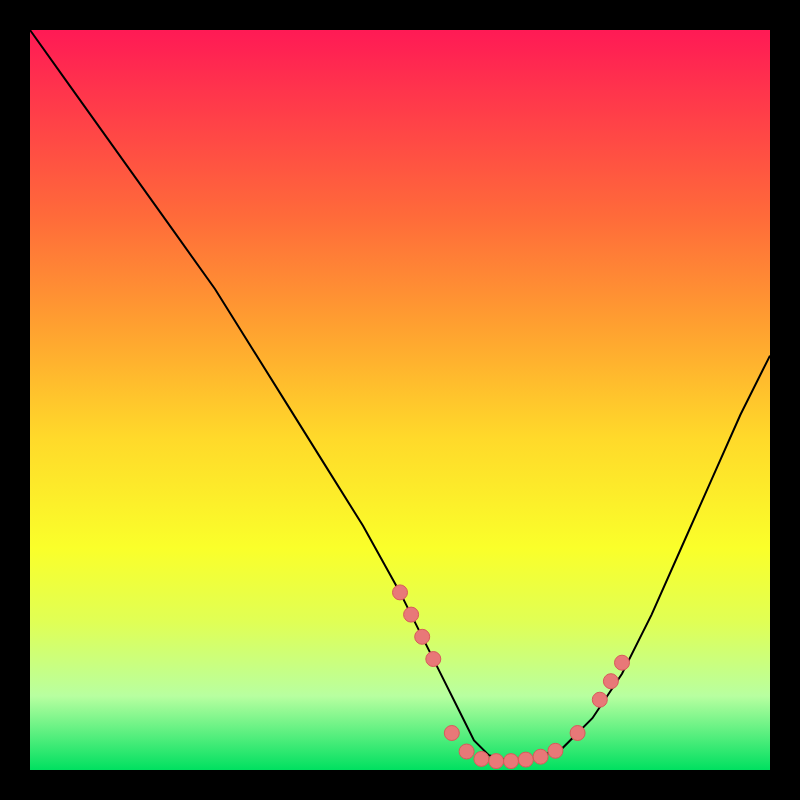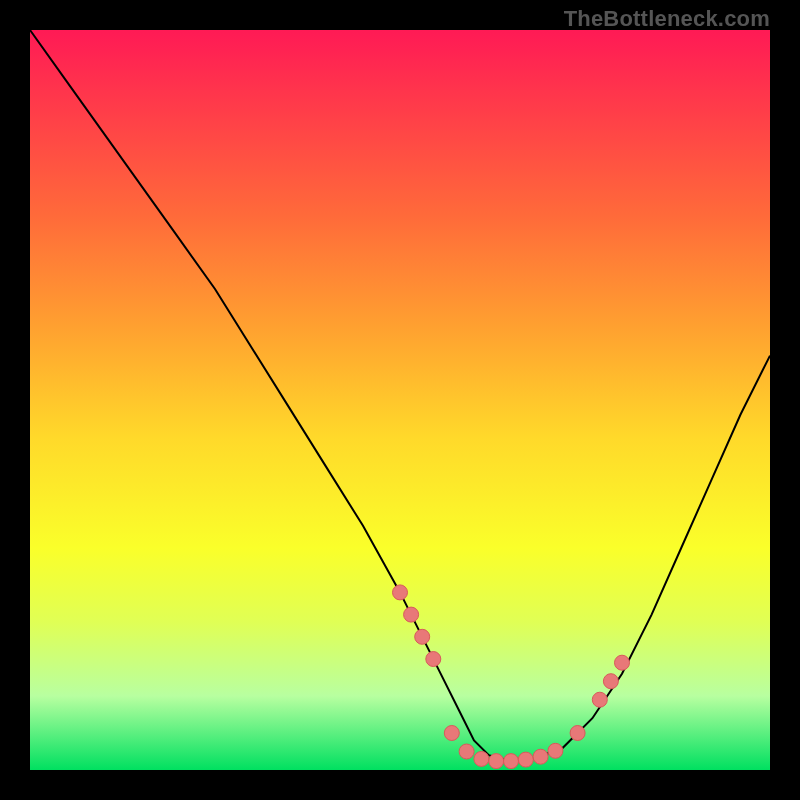--- a/index.html
+++ b/index.html
@@ -46,21 +46,20 @@
     height: 740px;
     overflow: visible;
   }
 </style>
 </head>
 <body>
 <div class="canvas">
 
   <div class="plot-area"></div>
 
-  <div class="watermark">TheBottleneck.com</div>
 
   <svg class="overlay" viewBox="0 0 740 740" preserveAspectRatio="none">
     <path id="curve-path" fill="none" stroke="#000000" stroke-width="2" d="M0.0 0.0 L37.0 51.8 L74.0 103.6 L111.0 155.4 L148.0 207.2 L185.0 259.0 L222.0 318.2 L259.0 377.4 L296.0 436.6 L333.0 495.8 L370.0 562.4 L407.0 636.4 L429.2 680.8 L444.0 710.4 L458.8 725.2 L481.0 731.1 L503.2 728.9 L532.8 717.8 L562.4 688.2 L592.0 643.8 L621.6 584.6 L651.2 518.0 L680.8 451.4 L710.4 384.8 L740.0 325.6"></path>
     <g id="dots">
         <circle cx="370.0" cy="562.4" r="7.5" fill="#e87878" stroke="#d85a5a" stroke-width="1"></circle>
         <circle cx="381.1" cy="584.6" r="7.5" fill="#e87878" stroke="#d85a5a" stroke-width="1"></circle>
         <circle cx="392.2" cy="606.8" r="7.5" fill="#e87878" stroke="#d85a5a" stroke-width="1"></circle>
         <circle cx="403.3" cy="629.0" r="7.5" fill="#e87878" stroke="#d85a5a" stroke-width="1"></circle>
         <circle cx="421.8" cy="703.0" r="7.5" fill="#e87878" stroke="#d85a5a" stroke-width="1"></circle>
         <circle cx="436.6" cy="721.5" r="7.5" fill="#e87878" stroke="#d85a5a" stroke-width="1"></circle>

